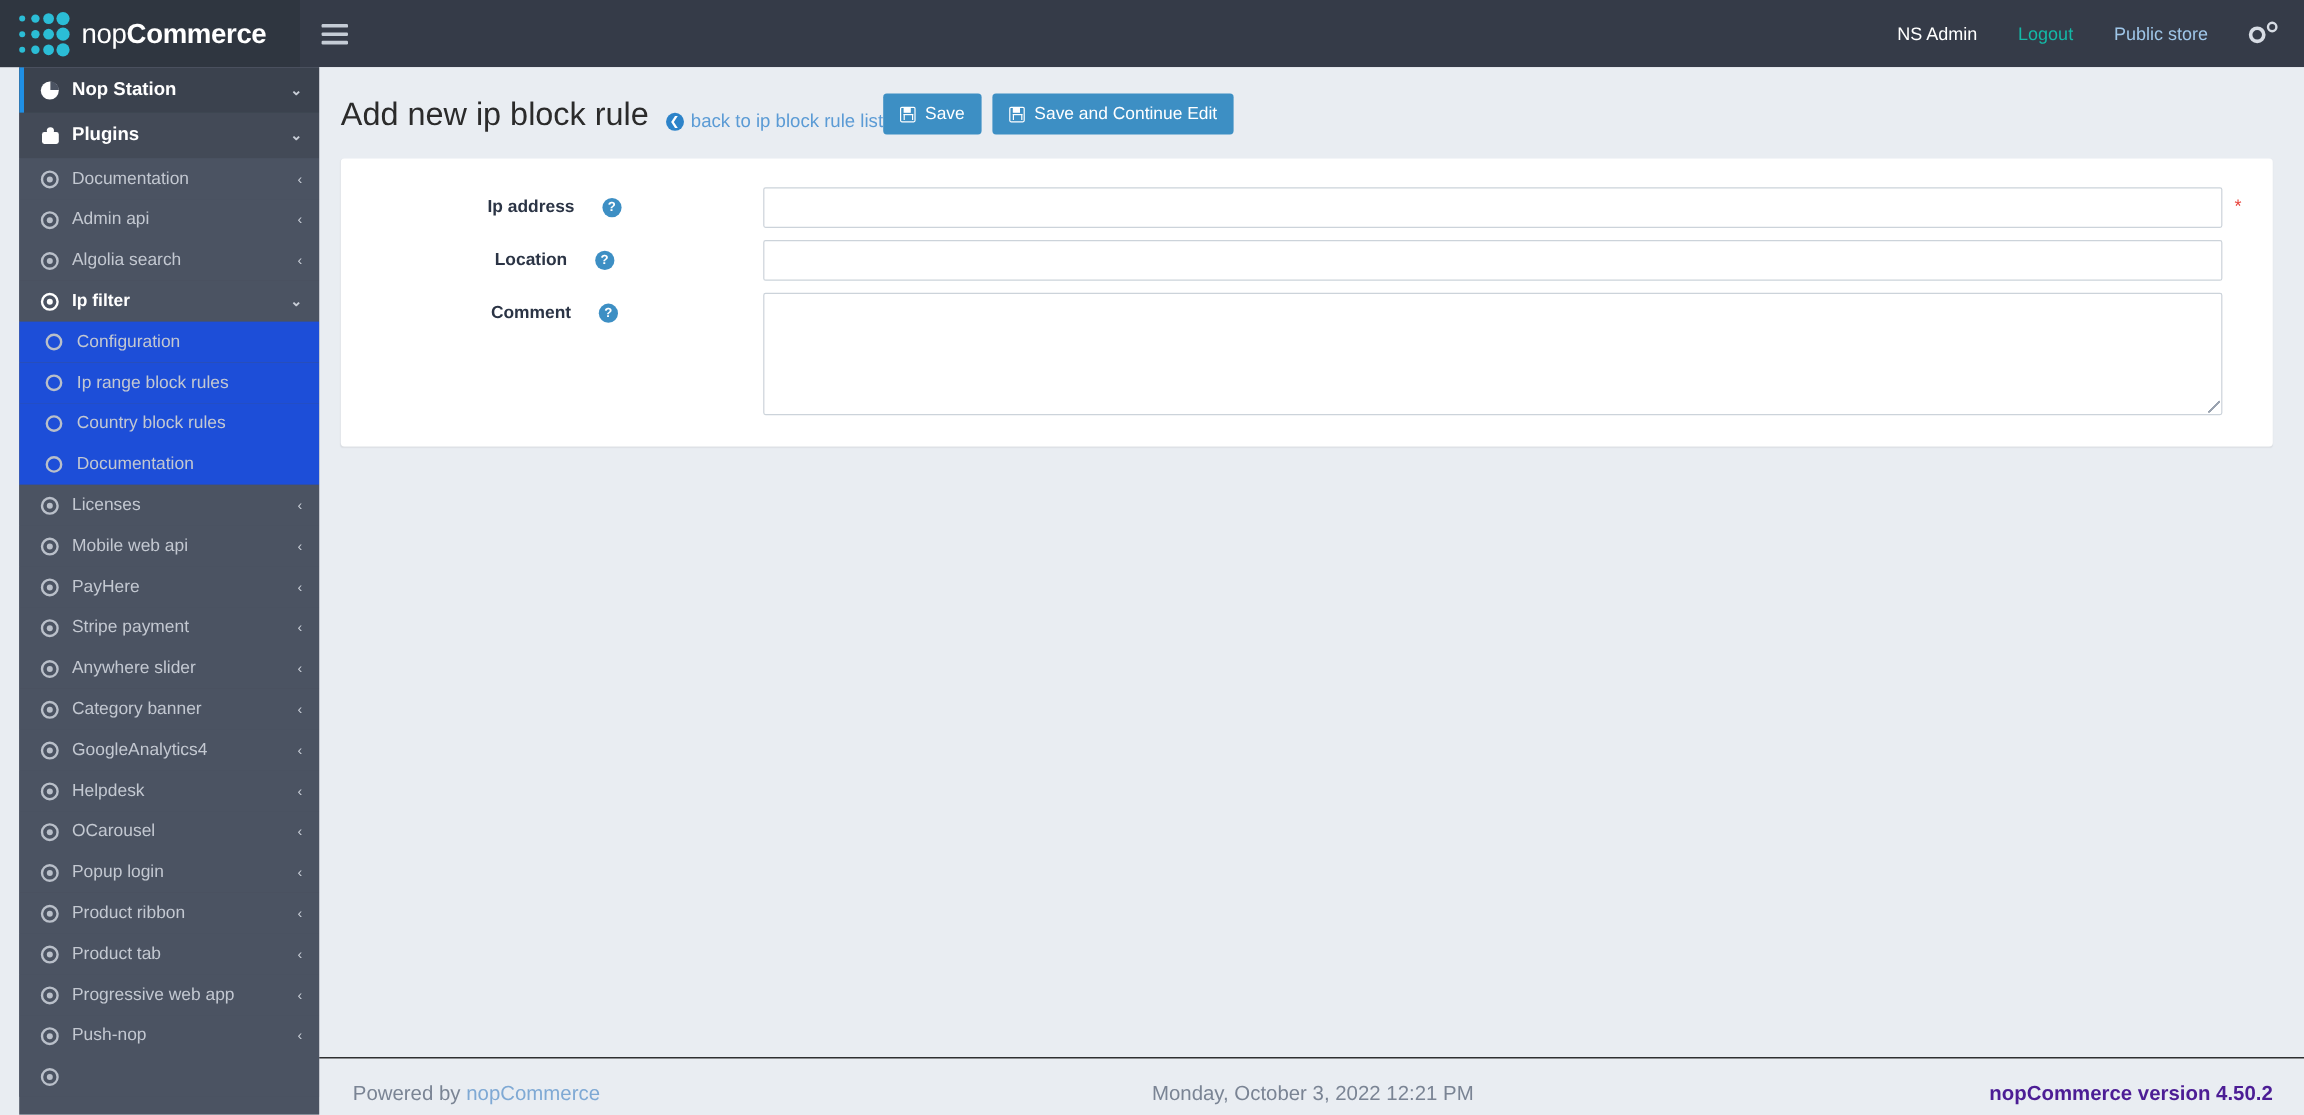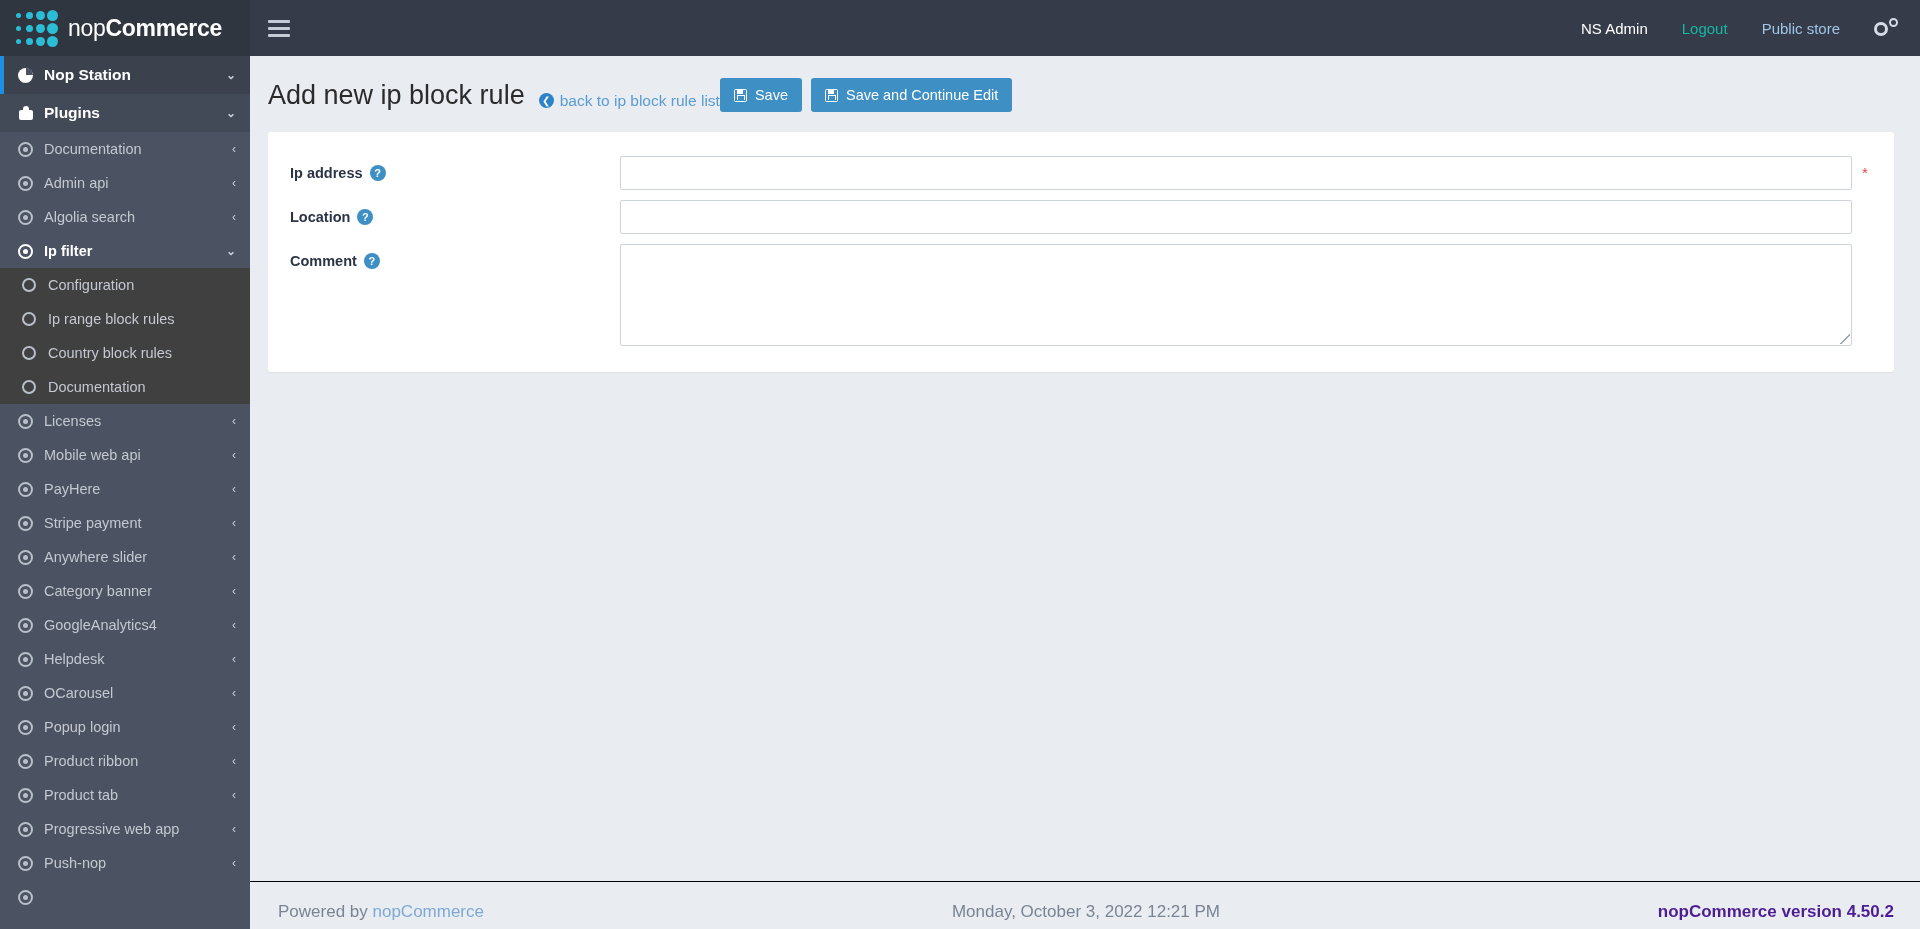--- a/index.html
+++ b/index.html
@@ -43,21 +43,21 @@
   .gear { position: absolute; border-radius: 50%; border: 3px solid #d7dce4; }
   .gear.big { width: 14px; height: 14px; left: 0; top: 4px; }
   .gear.small { width: 9px; height: 9px; right: 0; top: 0; border-width: 2.5px; }
 
   
   .shell { flex: 1; display: flex; min-height: 0; }
 
   
   .sidebar {
     width: 250px; flex-shrink: 0; background: #4b5362;
-    overflow: hidden; position: relative;
+    overflow: hidden; position: relative; margin-left: 16px;
   }
   .side-item {
     display: flex; align-items: center; height: 34px;
     padding: 0 14px 0 18px; cursor: pointer; position: relative;
     font-size: 14.5px; color: #c3c8d1; white-space: nowrap;
   }
   .side-item .ico { width: 26px; flex-shrink: 0; display: flex; align-items: center; }
   .side-item .lbl { flex: 1; }
   .side-item .arrow { font-size: 12px; color: #c9ced7; }
 
@@ -66,21 +66,21 @@
   .lvl0.active-bar::before {
     content: ""; position: absolute; left: 0; top: 0; bottom: 0; width: 4px; background: #1f8fe5;
   }
   .lvl0.plugins { background: #434a57; }
 
   
   .lvl1 { background: #4b5362; height: 34px; }
   .lvl1.sel { color: #fff; font-weight: 700; }
 
   
-  .lvl2 { background: #404040; height: 34px; padding-left: 22px; }
+  .lvl2 { background: #1d4ed8; height: 34px; padding-left: 22px; }
   .lvl2.sel { color: #fff; font-weight: 700; }
 
   
   .dot-circle {
     width: 15px; height: 15px; border-radius: 50%;
     border: 2px solid #b9bfc9; display: flex; align-items: center; justify-content: center;
   }
   .dot-circle::after { content: ""; width: 5px; height: 5px; border-radius: 50%; background: #b9bfc9; }
   .dot-circle.on { border-color: #fff; }
   .dot-circle.on::after { background: #fff; }
@@ -141,21 +141,21 @@
   
   .card-wrap { padding: 0 26px 0 18px; flex-shrink: 0; }
   .card {
     background: #fff; border-radius: 3px; padding: 24px 22px 26px 22px;
     box-shadow: 0 1px 1px rgba(0,0,0,.06);
   }
   .form-row { display: flex; align-items: flex-start; margin-bottom: 10px; }
   .form-row:last-child { margin-bottom: 0; }
   .lbl-col {
     width: 330px; flex-shrink: 0; text-align: right; padding-right: 18px;
-    display: flex; align-items: center; justify-content: flex-start; gap: 7px;
+    display: flex; align-items: center; justify-content: center; gap: 23px;
     height: 34px; font-size: 14.5px; font-weight: 700; color: #2b3445;
   }
   .help {
     width: 16px; height: 16px; border-radius: 50%; background: #3d8fc4; color: #fff;
     font-size: 11px; font-weight: 700; display: flex; align-items: center; justify-content: center;
     cursor: pointer; flex-shrink: 0;
   }
   .ctrl-col { flex: 1; display: flex; align-items: flex-start; gap: 10px; min-width: 0; }
   .inp {
     flex: 1; height: 34px; border: 1px solid #ccd3da; border-radius: 2px;

